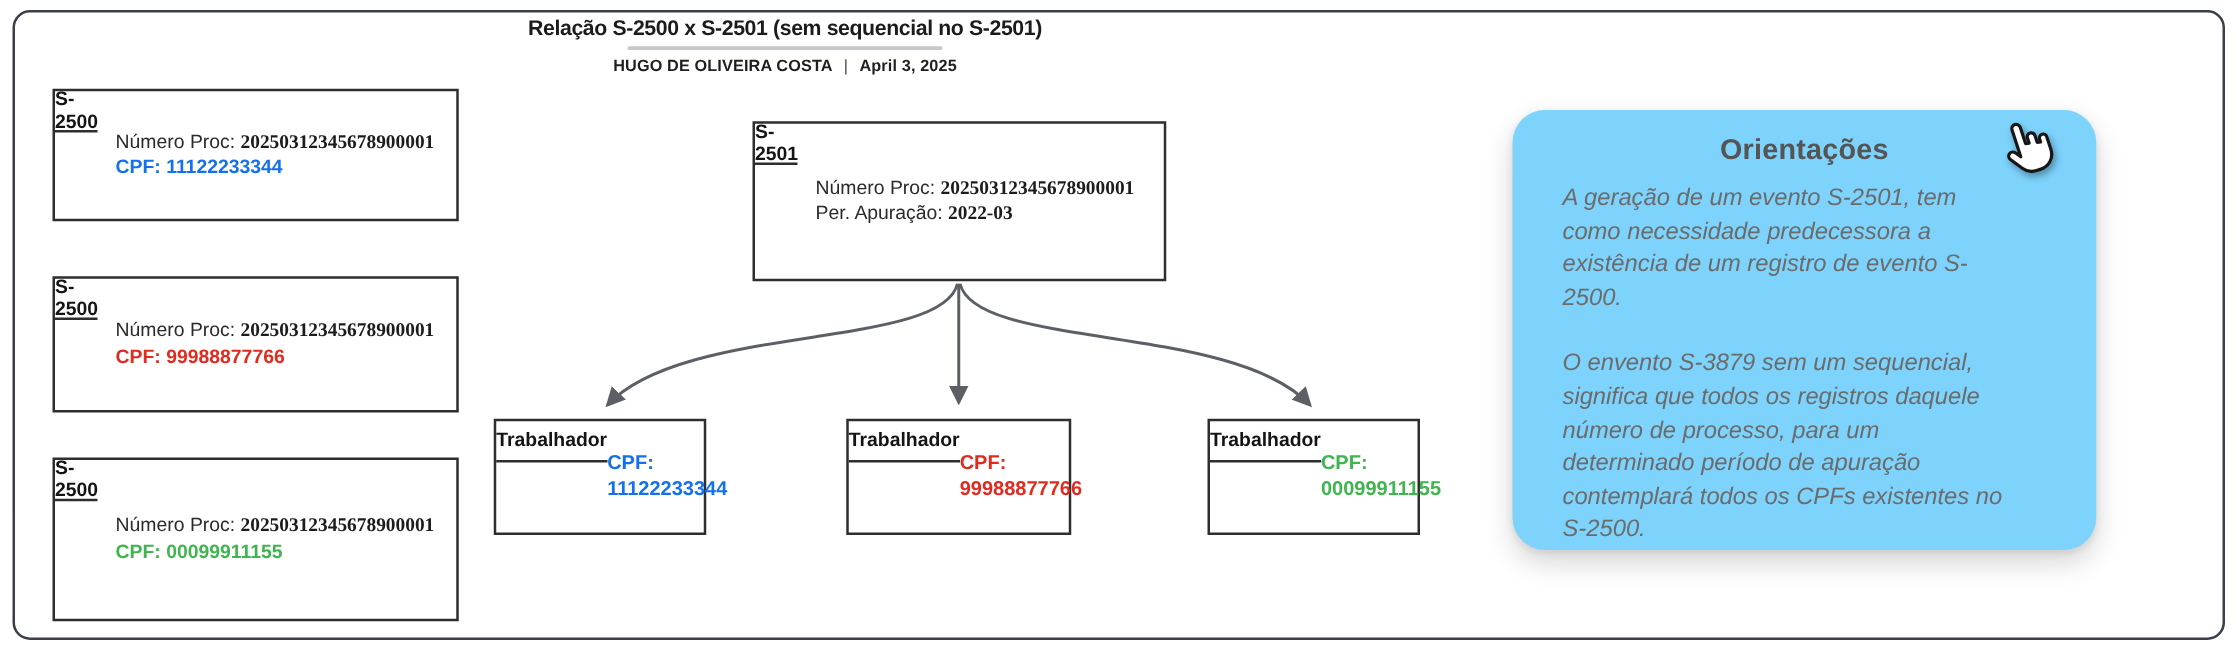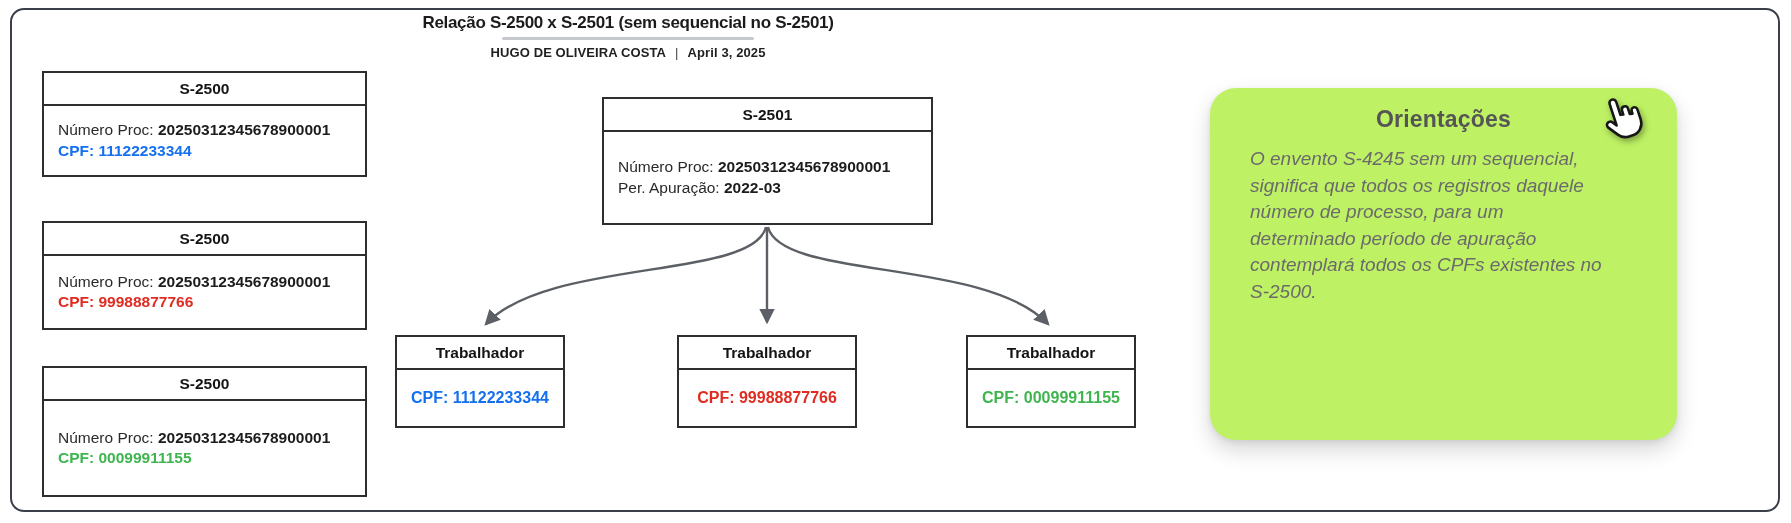--- a/index.html
+++ b/index.html
@@ -14,41 +14,41 @@
   }
   
   .titleblock{position:absolute;left:248px;top:13px;width:760px;text-align:center;}
   .title{font-size:17px;font-weight:bold;color:#1b1b1b;letter-spacing:-0.3px;}
   .title-underline{width:252px;height:3px;background:#c5c8cc;margin:4px auto 5px auto;border-radius:2px;}
   .byline{font-size:13px;font-weight:600;color:#1f1f1f;letter-spacing:0.1px;}
   .byline .sep{padding:0 9px;font-weight:400;color:#444;}
   
   .node{
     position:absolute;border:2px solid #2e2e2e;background:#fff;
-    display:flex;flex-direction:column;box-sizing:border-box;
+    display:flex;flex-direction:row;box-sizing:border-box;
   }
   .node-header{
     height:31px;flex:0 0 31px;border-bottom:2px solid #2e2e2e;
     display:flex;align-items:center;justify-content:center;
     font-weight:bold;font-size:15.5px;color:#141414;
   }
   .node-body{
     flex:1;display:flex;flex-direction:column;justify-content:center;
     padding-left:14px;font-size:15.5px;color:#2a2a2a;line-height:1.3;
   }
   .node-body.centered{padding-left:0;align-items:center;}
-  .line b{color:#1c1c1c;}
+  .line b{color:#1c1c1c;font-family:Liberation Serif, serif;}
   .cpf-line{font-weight:bold;}
   .trab-cpf{font-weight:bold;font-size:16px;}
   
   svg.arrows{position:absolute;left:0;top:0;width:1791px;height:523px;pointer-events:none;}
   
   .card{
     position:absolute;left:1210px;top:88px;width:467px;height:352px;
-    background:#bef264;border-radius:26px;box-sizing:border-box;
+    background:#7dd3fc;border-radius:26px;box-sizing:border-box;
     box-shadow:0 10px 22px rgba(0,0,0,0.16),0 2px 6px rgba(0,0,0,0.08);
   }
   .card-title{
     text-align:center;margin-top:18px;font-size:23px;font-weight:bold;
     color:#555555;letter-spacing:0.2px;
   }
   .card-body{
     padding:13px 0 0 40px;width:352px;
     font-style:italic;font-size:19px;line-height:1.4;color:#6b6b6b;
   }
@@ -136,15 +136,16 @@
 </div>
 
 <div class="card">
   <svg class="cursor-icon" viewBox="-4 -3 38 40">
     <g transform="rotate(-18 15 16)">
       <path d="M11.2 3.2c0-1.3 1-2.3 2.3-2.3s2.3 1 2.3 2.3v9.1l1.9.4v-2.9c0-1.2.9-2.1 2.1-2.1s2.1.9 2.1 2.1v3.8l1.8.4v-1.7c0-1.1.9-2 2-2s2 .9 2 2v7.2c0 4.6-3.7 8.3-8.3 8.3h-2.5c-2.7 0-5.2-1.3-6.8-3.5l-4.6-6.4c-.7-1-.5-2.4.5-3.1 1-.7 2.4-.5 3.1.5l2.1 2.9V3.2z" fill="#ffffff" stroke="#161616" stroke-width="1.7" stroke-linejoin="round"></path>
     </g>
   </svg>
   <div class="card-title">Orientações</div>
   <div class="card-body">
-    <p>O envento S-4245 sem um sequencial, significa que todos os registros daquele número de processo, para um determinado período de apuração contemplará todos os CPFs existentes no S-2500.</p>
+    <p>A geração de um evento S-2501, tem como necessidade predecessora a existência de um registro de evento S-2500.</p>
+    <p>O envento S-3879 sem um sequencial, significa que todos os registros daquele número de processo, para um determinado período de apuração contemplará todos os CPFs existentes no S-2500.</p>
   </div>
 </div>
 
 </body></html>

